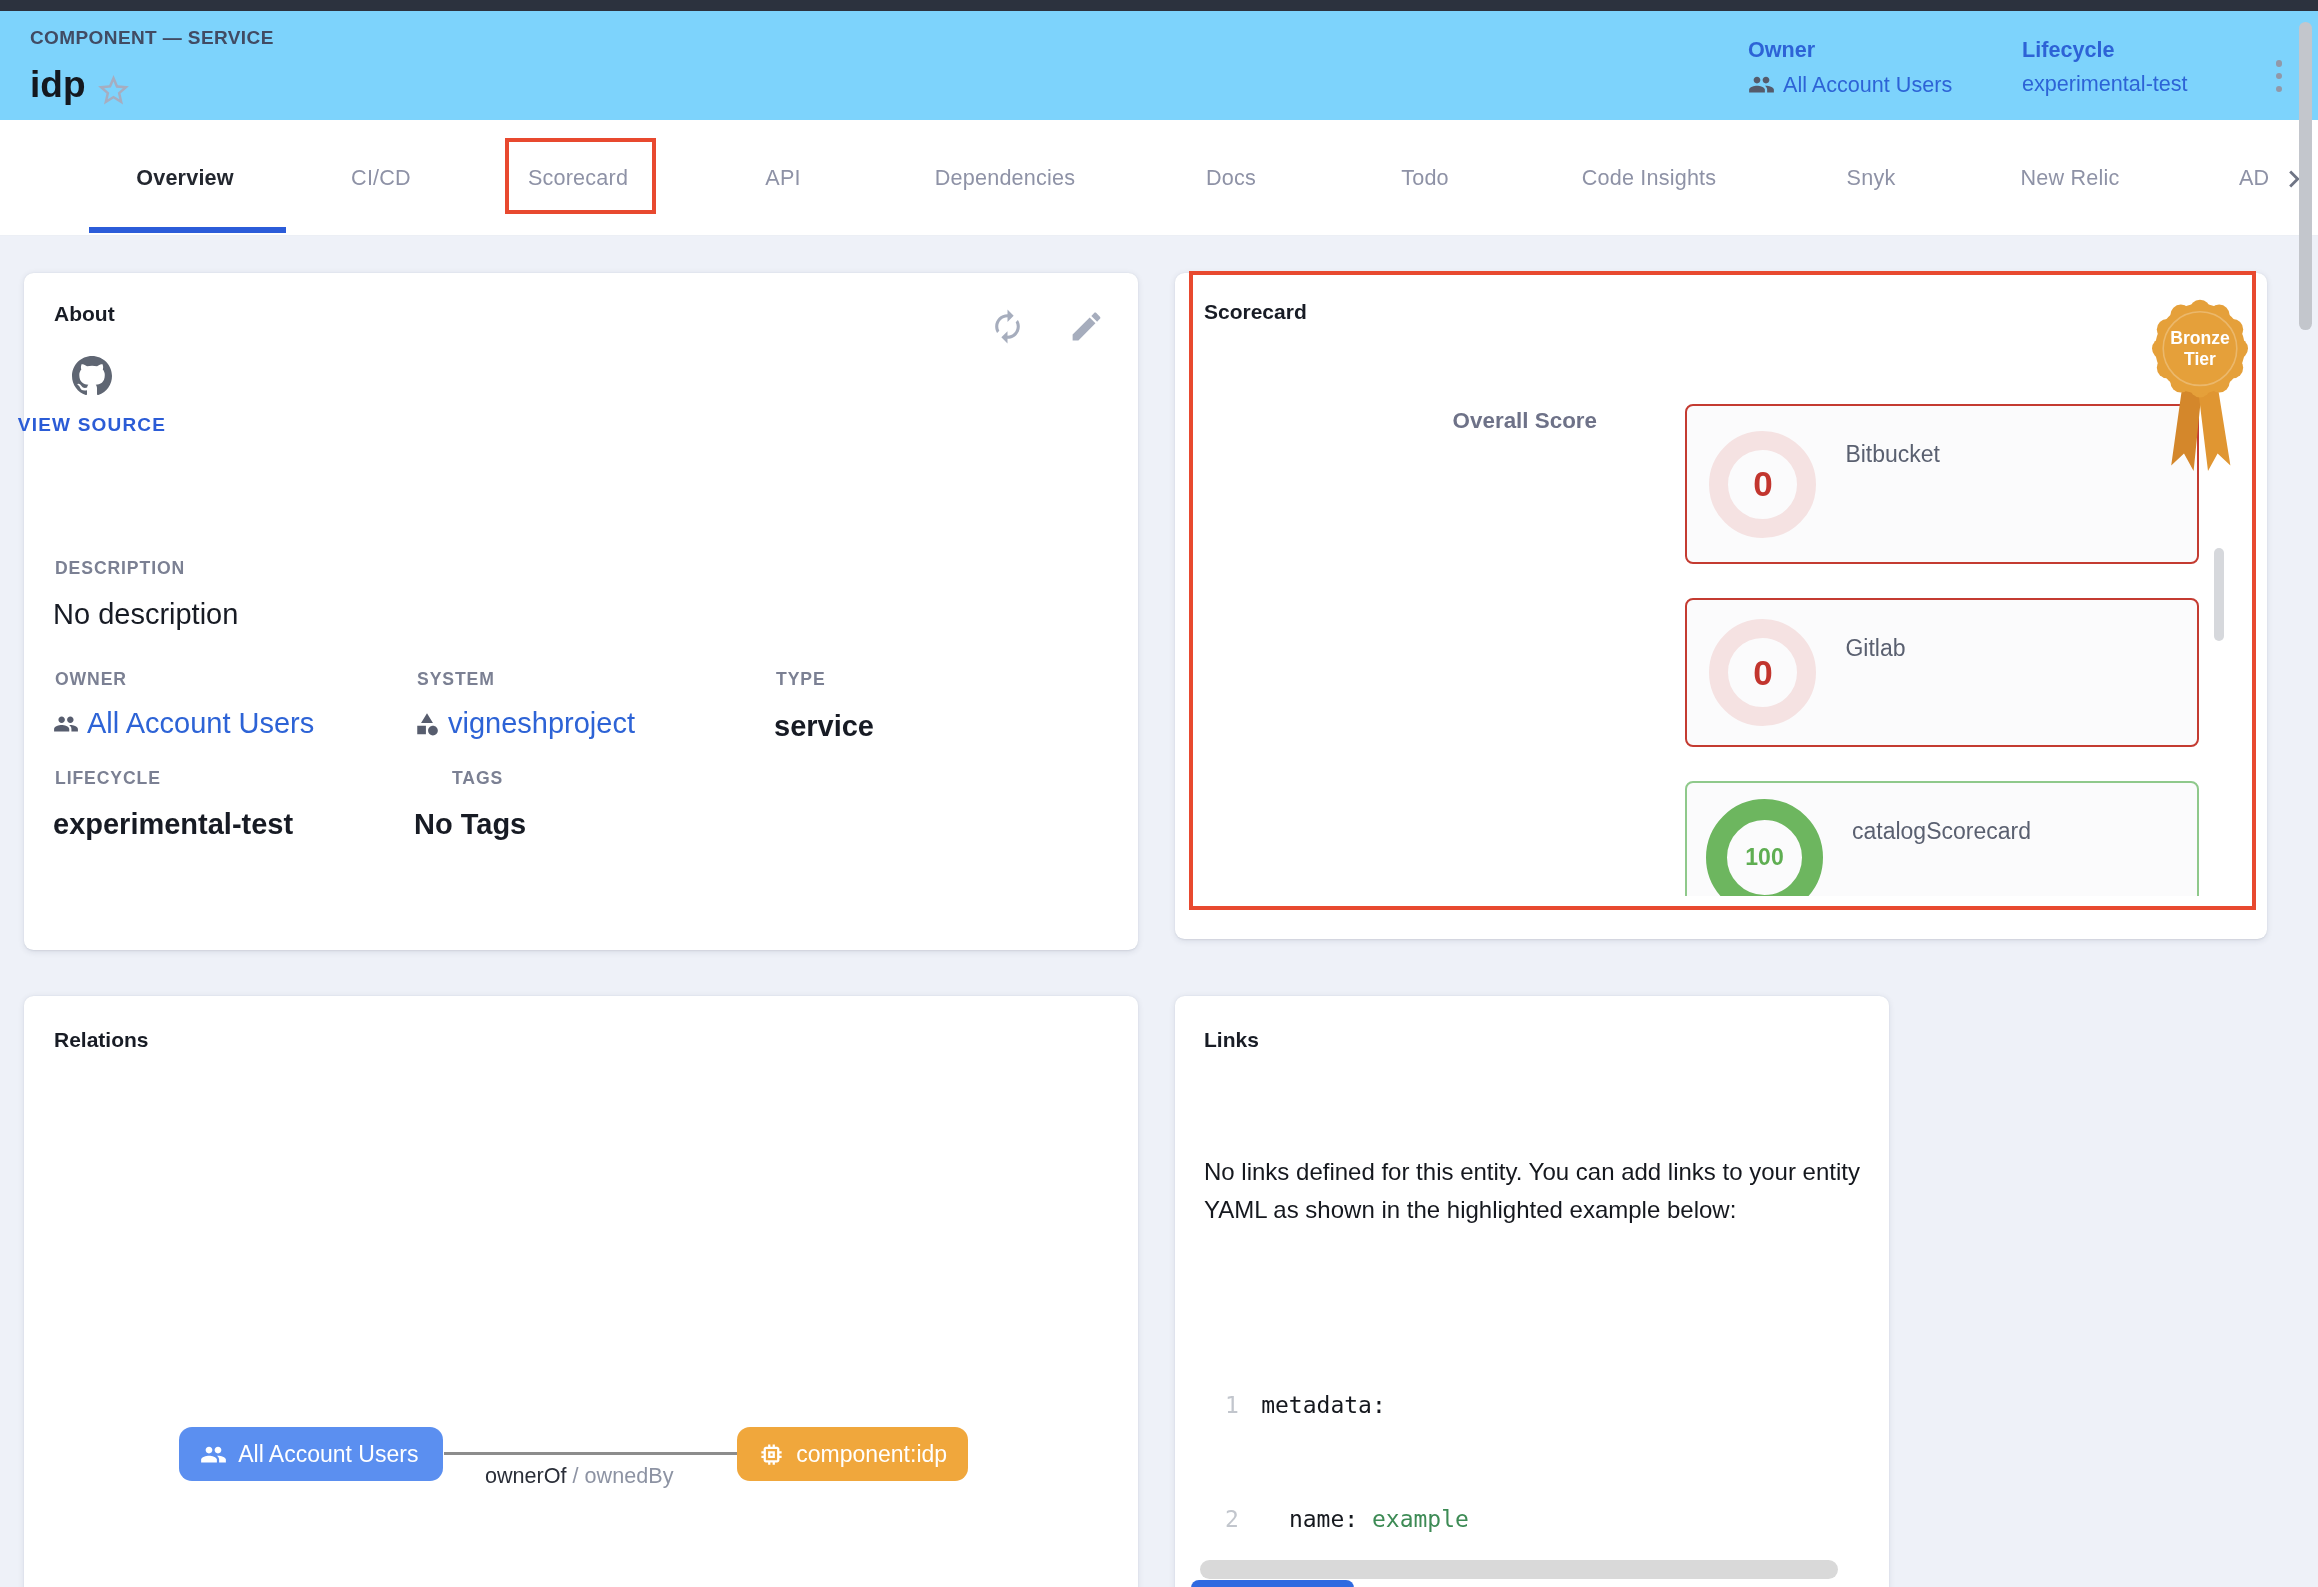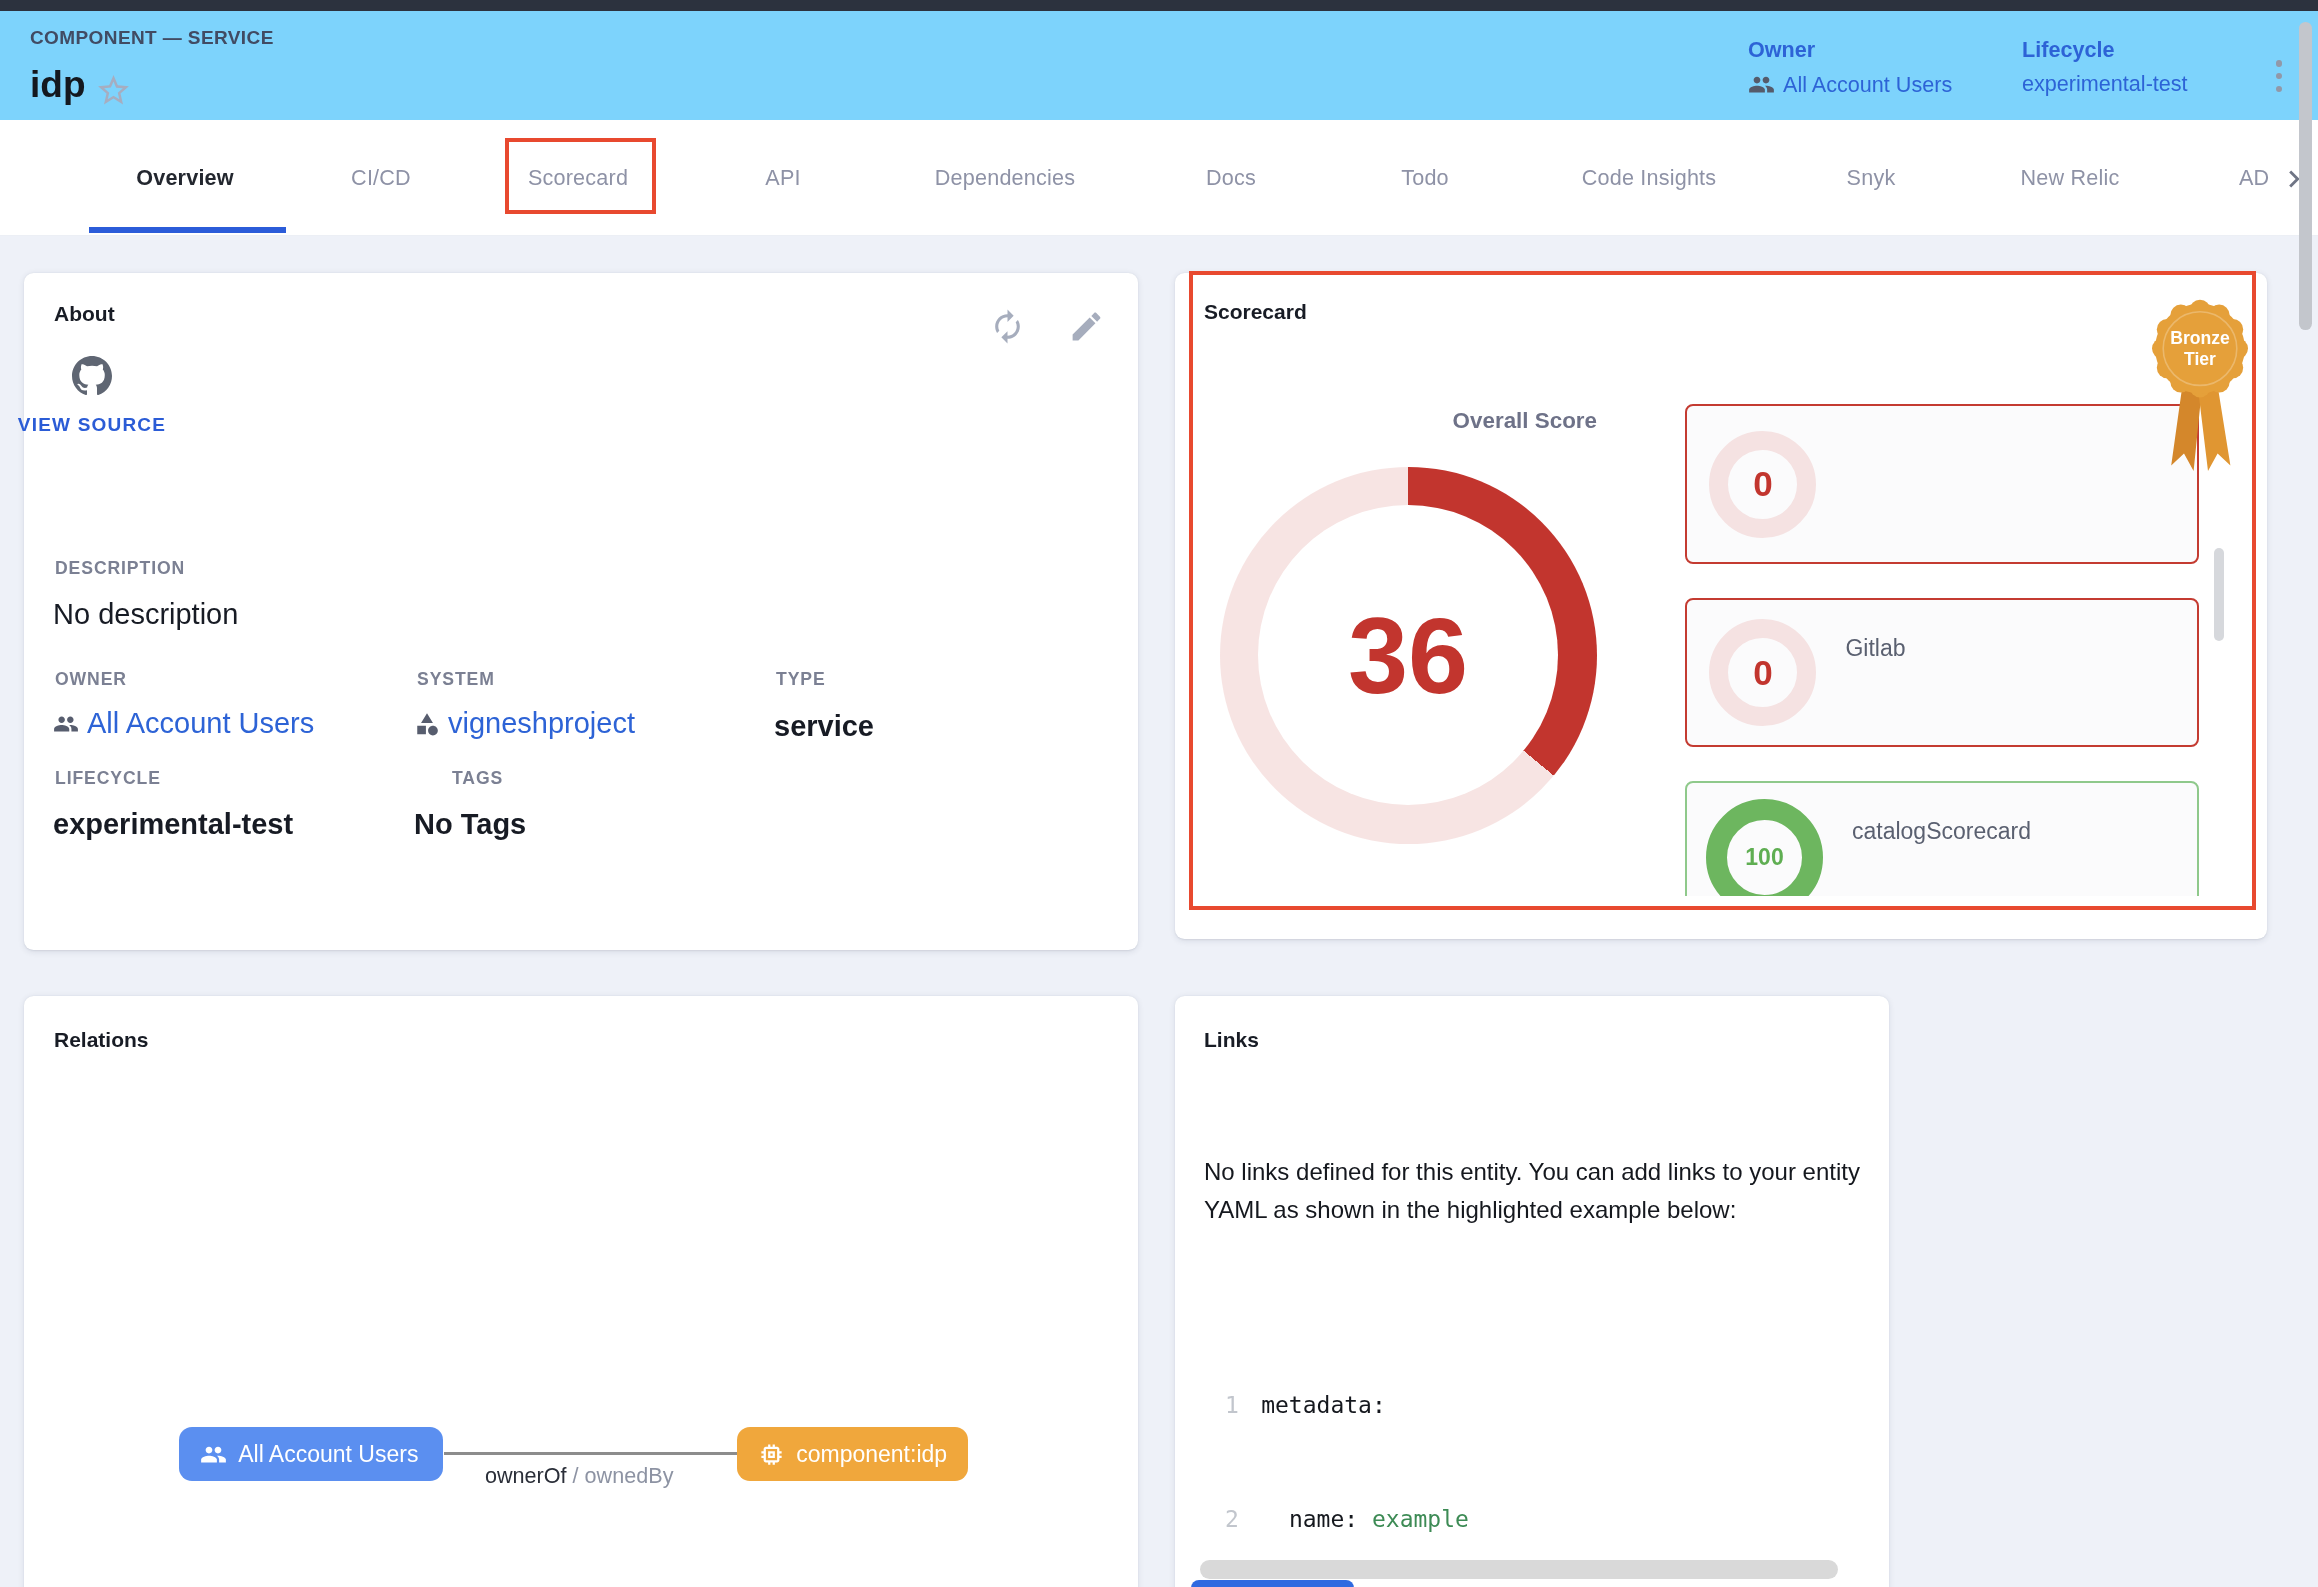--- a/index.html
+++ b/index.html
@@ -279,31 +279,27 @@
       <circle cx="70" cy="72" r="46" fill="none" stroke="#c8competitor" stroke-opacity="0"></circle>
       <circle cx="70" cy="72" r="46" fill="none" stroke="#ffffff" stroke-opacity="0.25" stroke-width="2"></circle>
       <text x="70" y="66" text-anchor="middle" font-size="22" font-weight="bold" fill="#ffffff" font-family="Liberation Sans, sans-serif">Bronze</text>
       <text x="70" y="92" text-anchor="middle" font-size="22" font-weight="bold" fill="#ffffff" font-family="Liberation Sans, sans-serif">Tier</text>
     </svg>
   </div>
 
   <div class="overall-wrap">
     <span class="overall-label">Overall Score</span>
   </div>
-  <div class="gauge">
-    <div class="hole">
-        <span class="score">36</span>
-      </div>
-  </div>
 
   <div class="sc-items">
     <div class="sc-item sc-item-0">
       <div class="sc-ring">
           <span class="rv">0</span>
         </div>
+      <div class="sc-item-name">Bitbucket</div>
     </div>
     <div class="sc-item sc-item-1">
       <div class="sc-ring">
           <span class="rv">0</span>
         </div>
       <div class="sc-item-name">Gitlab</div>
     </div>
     <div class="sc-item sc-item-2 pass">
       <div class="sc-ring">
           <span class="rv">100</span>

